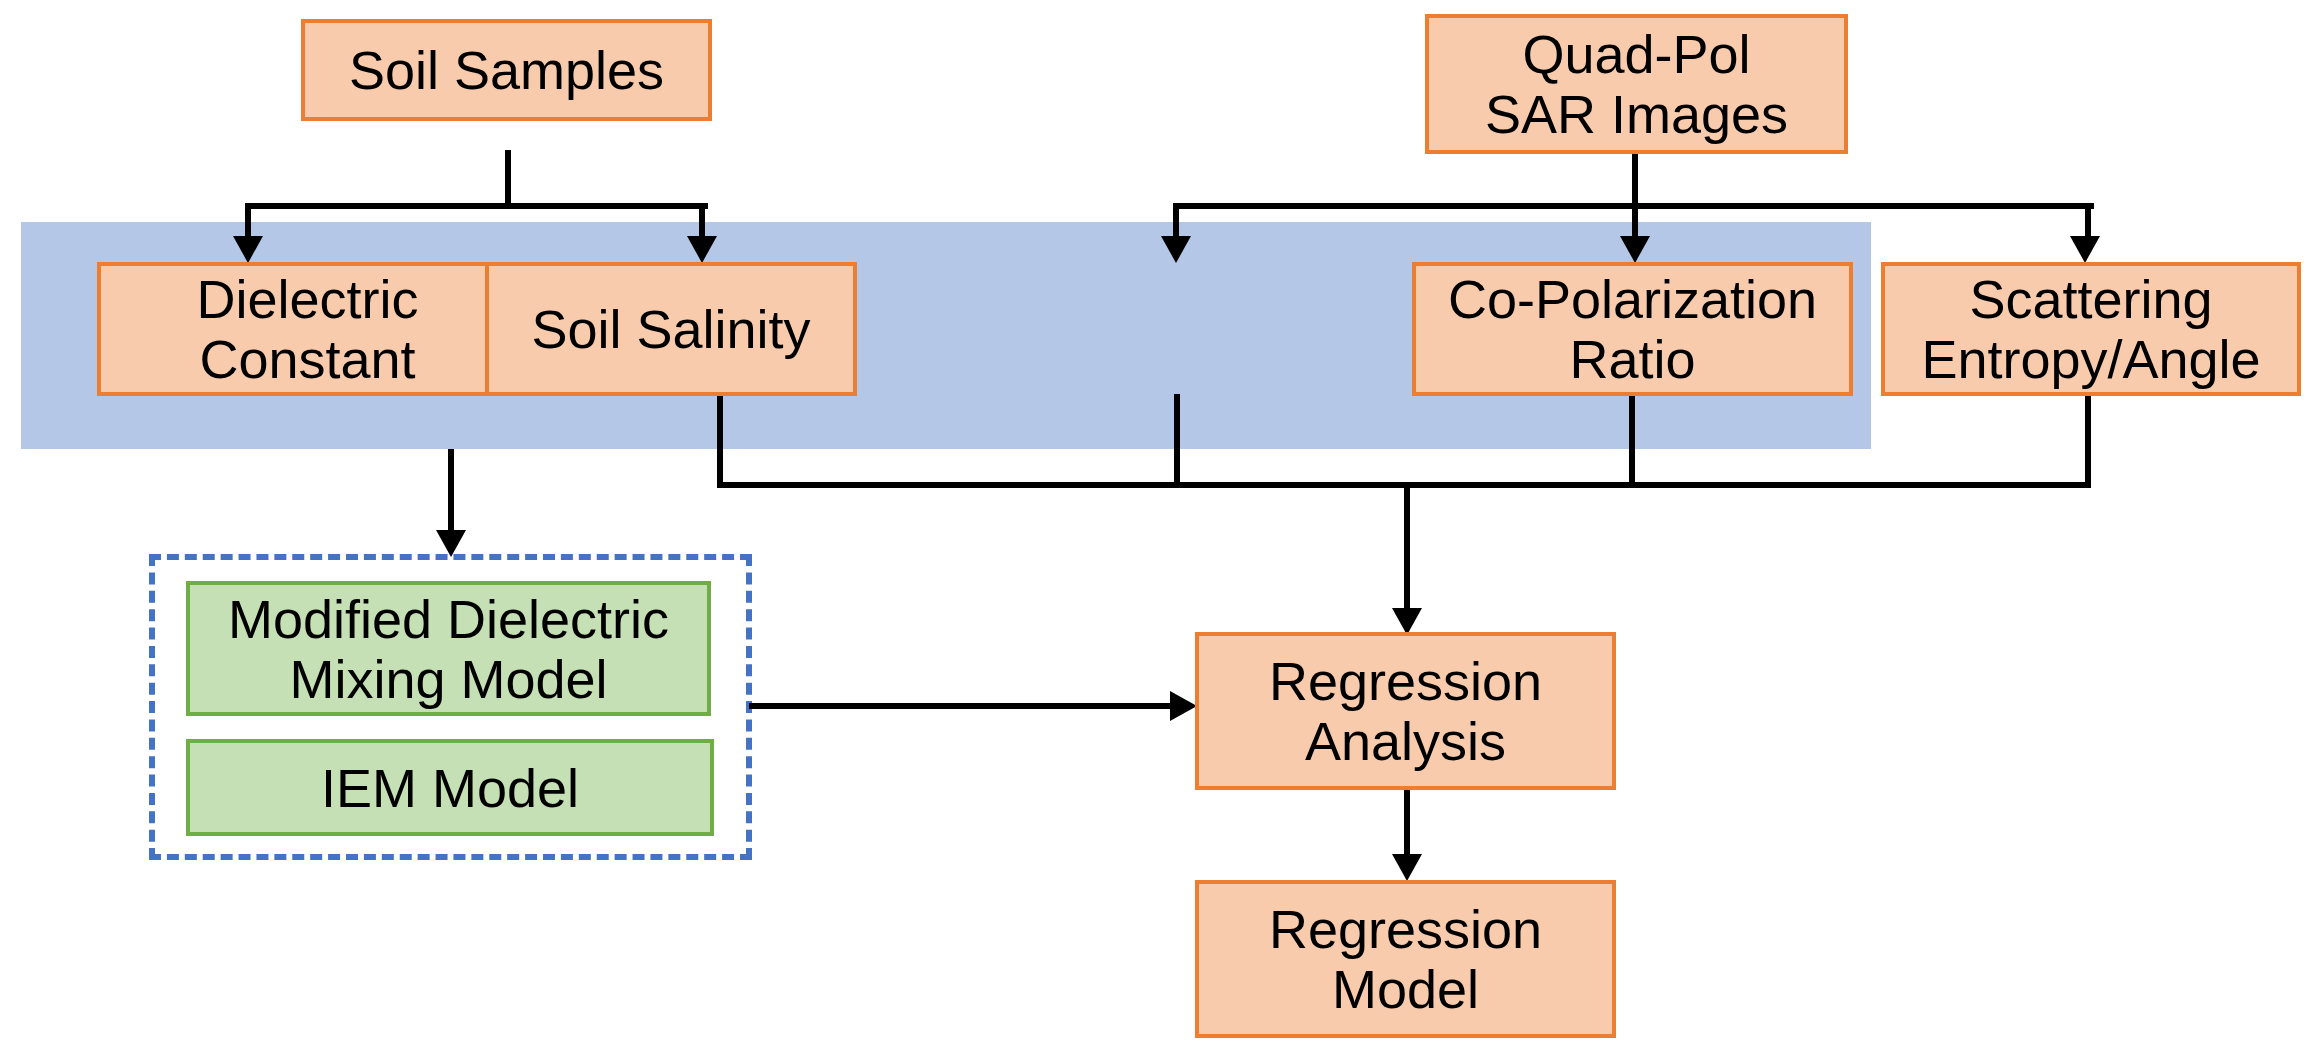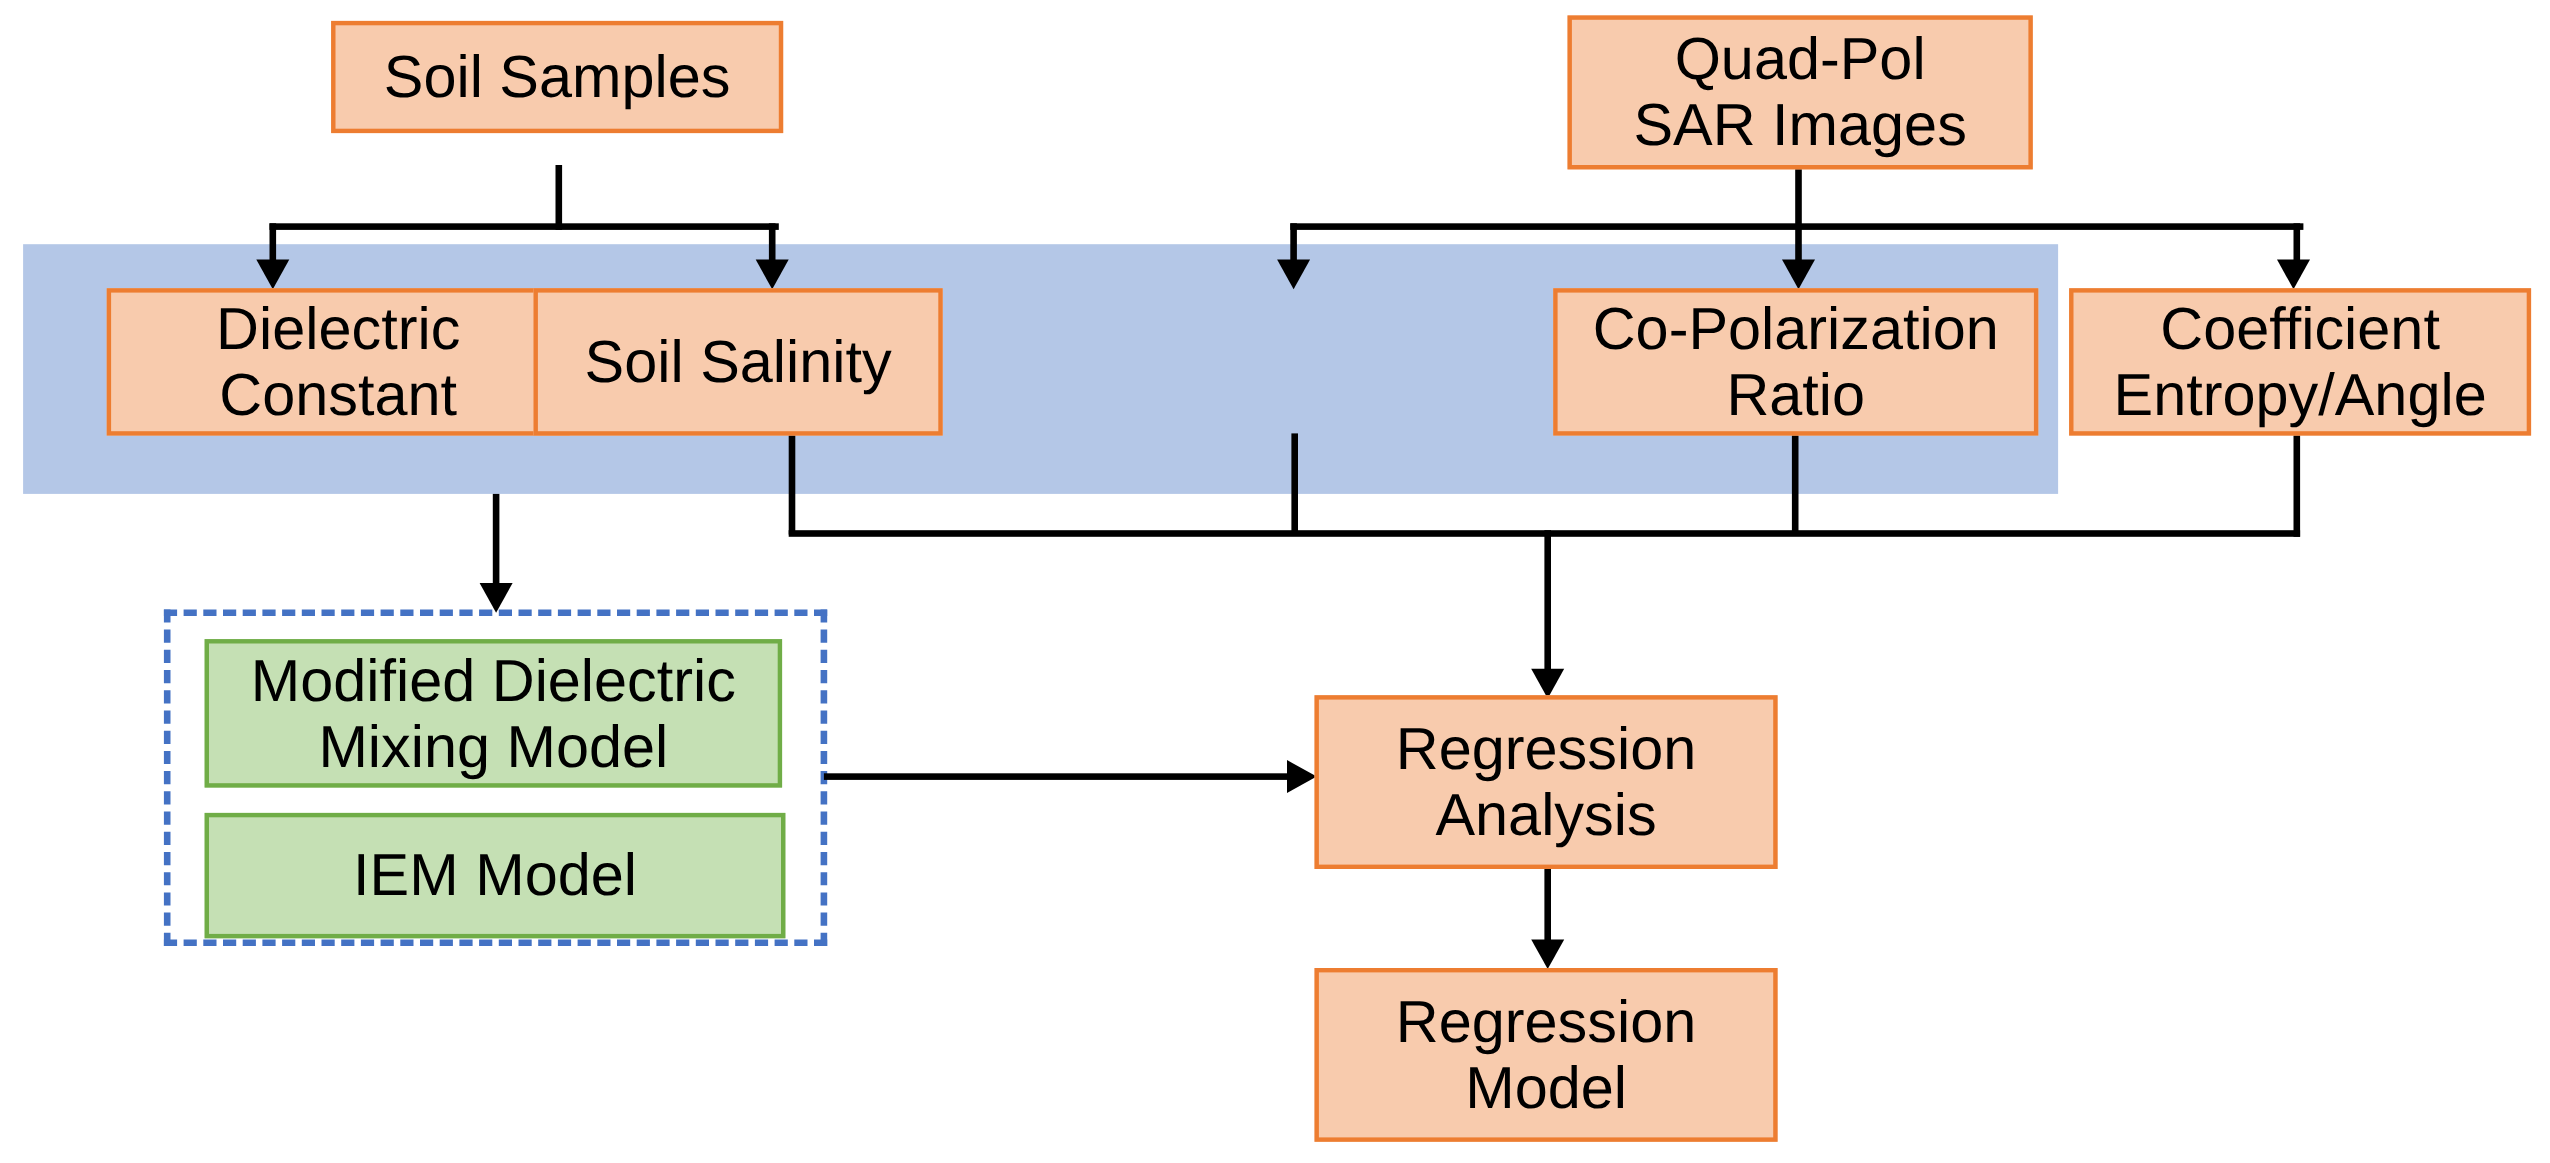--- a/index.html
+++ b/index.html
@@ -78,27 +78,27 @@
 
   <div class="node proc" style="left:49px;top:262px;width:421px;height:134px;margin-left:48px;">Dielectric
 Constant</div>
 
   <div class="node proc" style="left:485px;top:262px;width:372px;height:134px;">Soil Salinity</div>
 
 
   <div class="node proc" style="left:1412px;top:262px;width:441px;height:134px;">Co-Polarization
 Ratio</div>
 
-  <div class="node proc" style="left:1881px;top:262px;width:420px;height:134px;">Coefficient
+  <div class="node proc" style="left:1881px;top:262px;width:420px;height:134px;">Scattering
 Entropy/Angle</div>
 
   <div class="node model" style="left:186px;top:581px;width:525px;height:135px;">Modified Dielectric
 Mixing Model</div>
 
-  <div class="node model" style="left:186px;top:739px;width:528px;height:114px;">IEM Model</div>
+  <div class="node model" style="left:186px;top:739px;width:528px;height:97px;">IEM Model</div>
 
   <div class="node proc" style="left:1195px;top:632px;width:421px;height:158px;">Regression
 Analysis</div>
 
   <div class="node proc" style="left:1195px;top:880px;width:421px;height:158px;">Regression
 Model</div>
 
 </div>
 
 </body></html>

